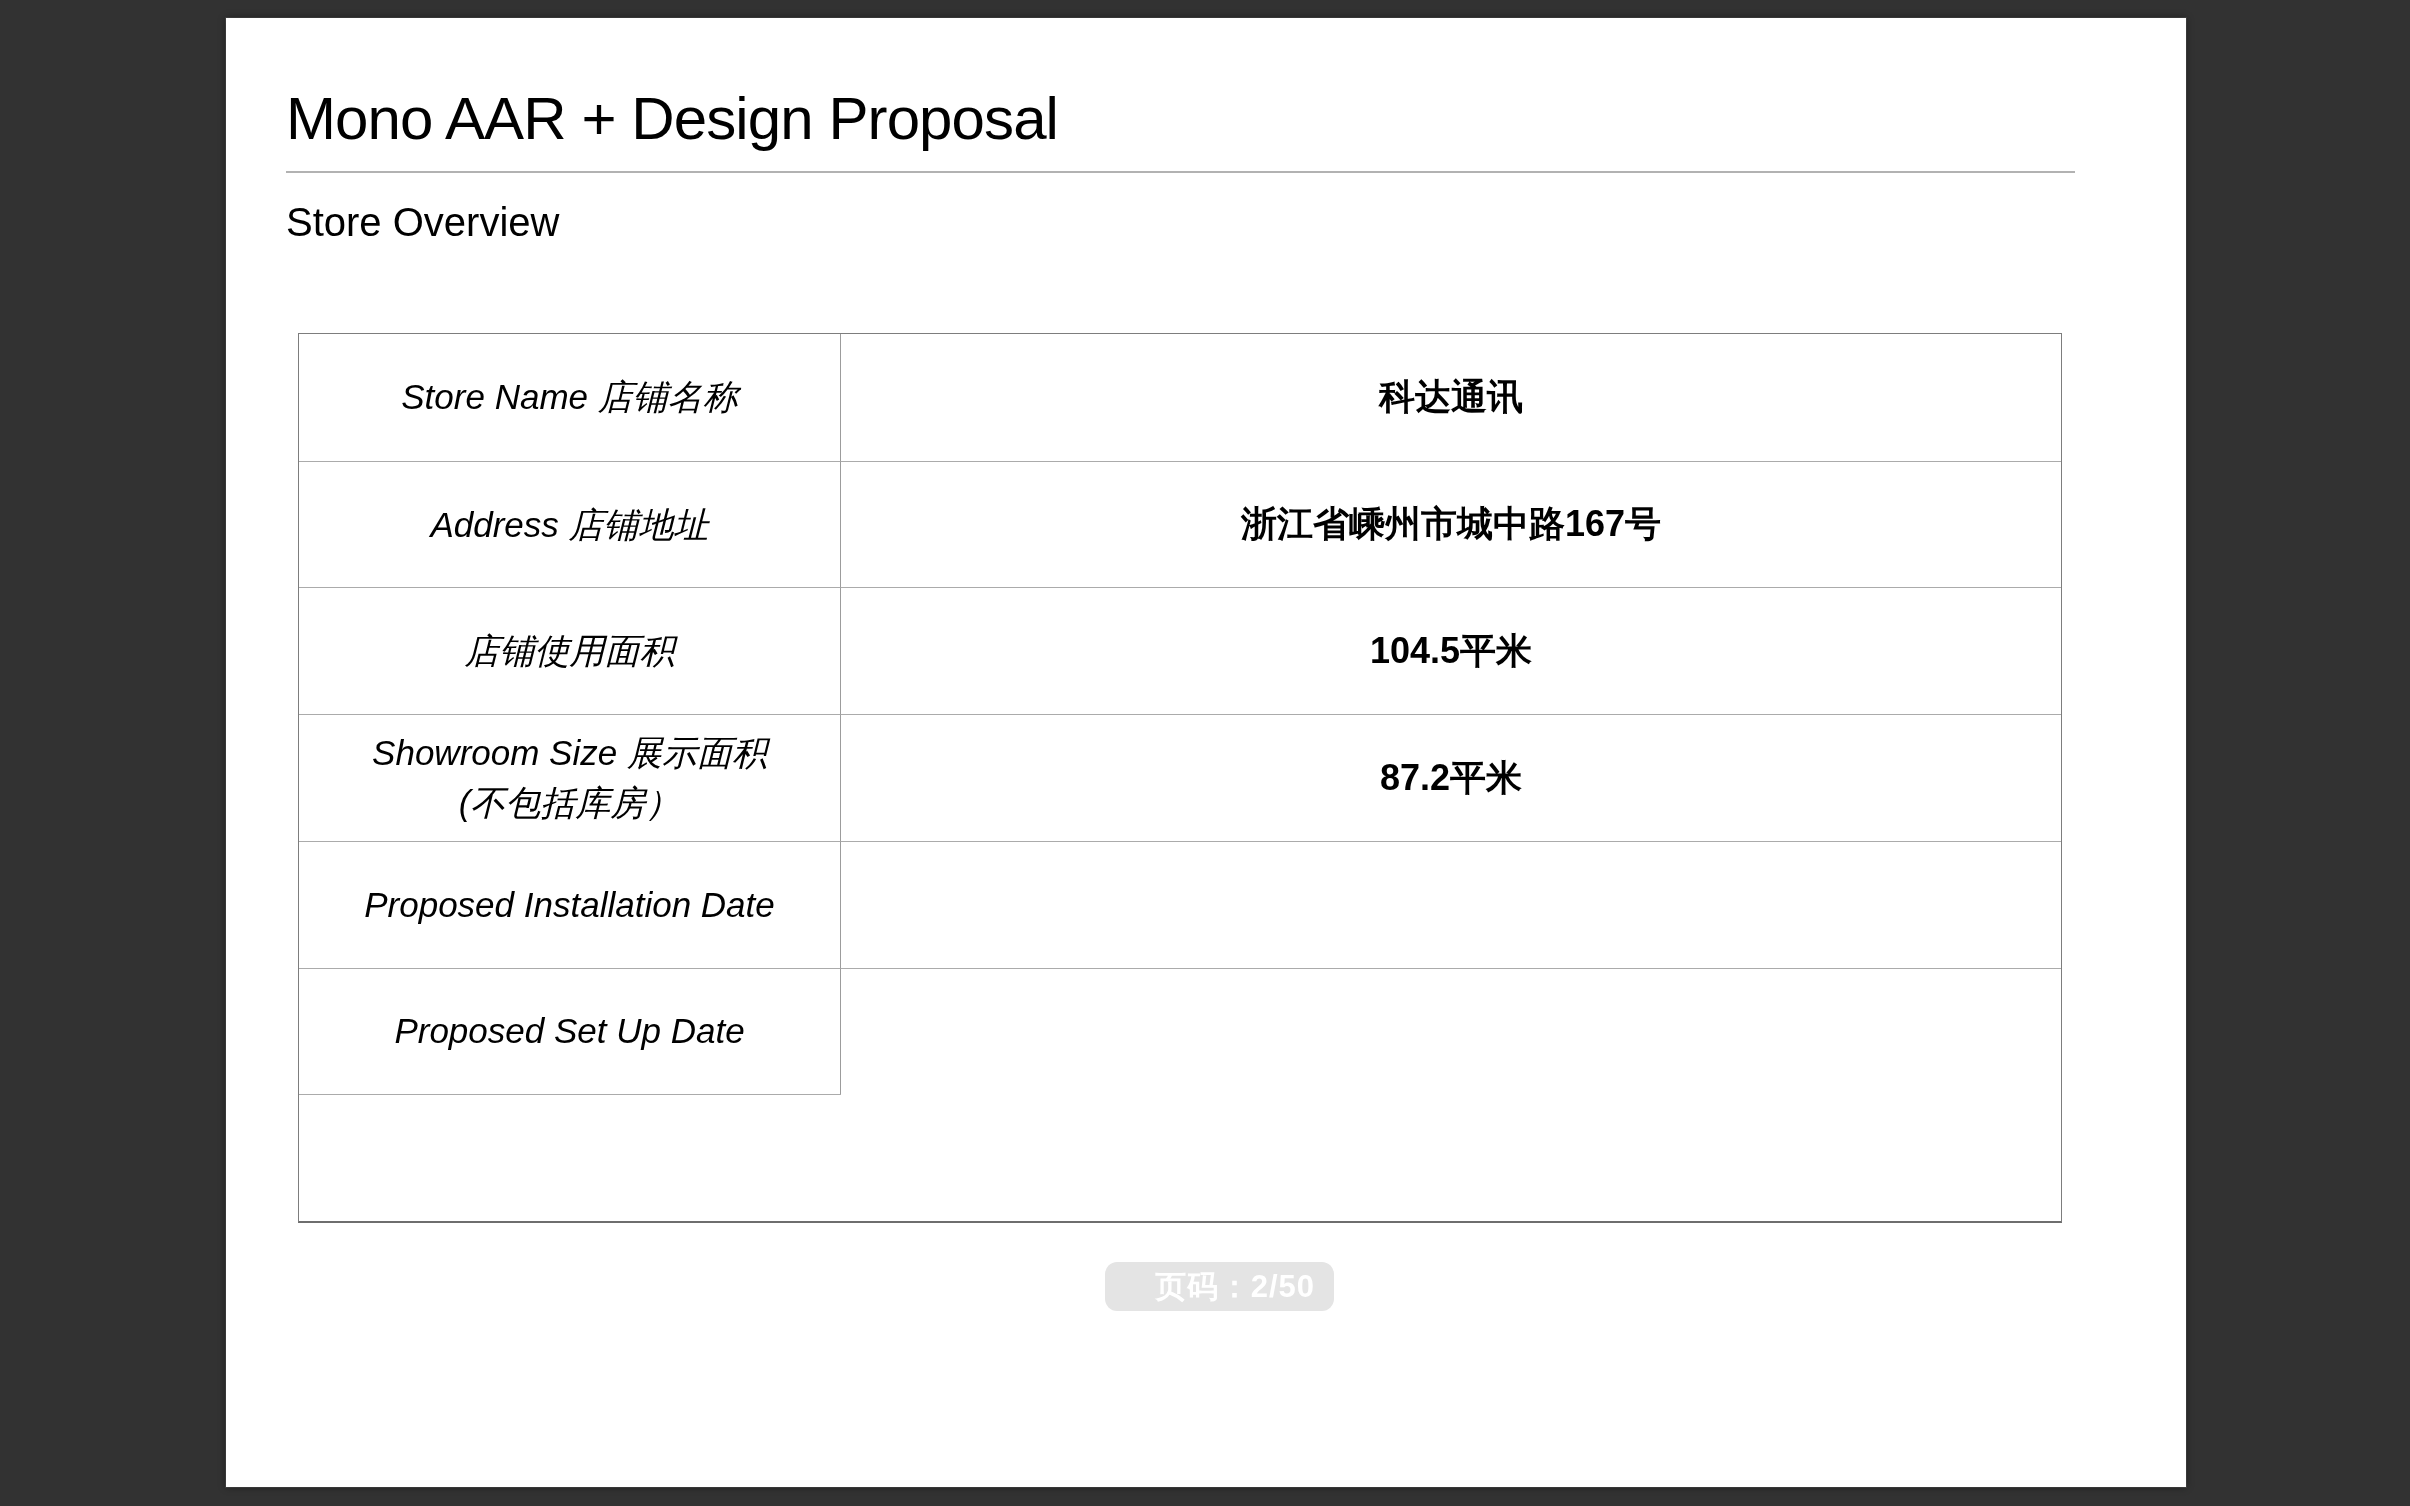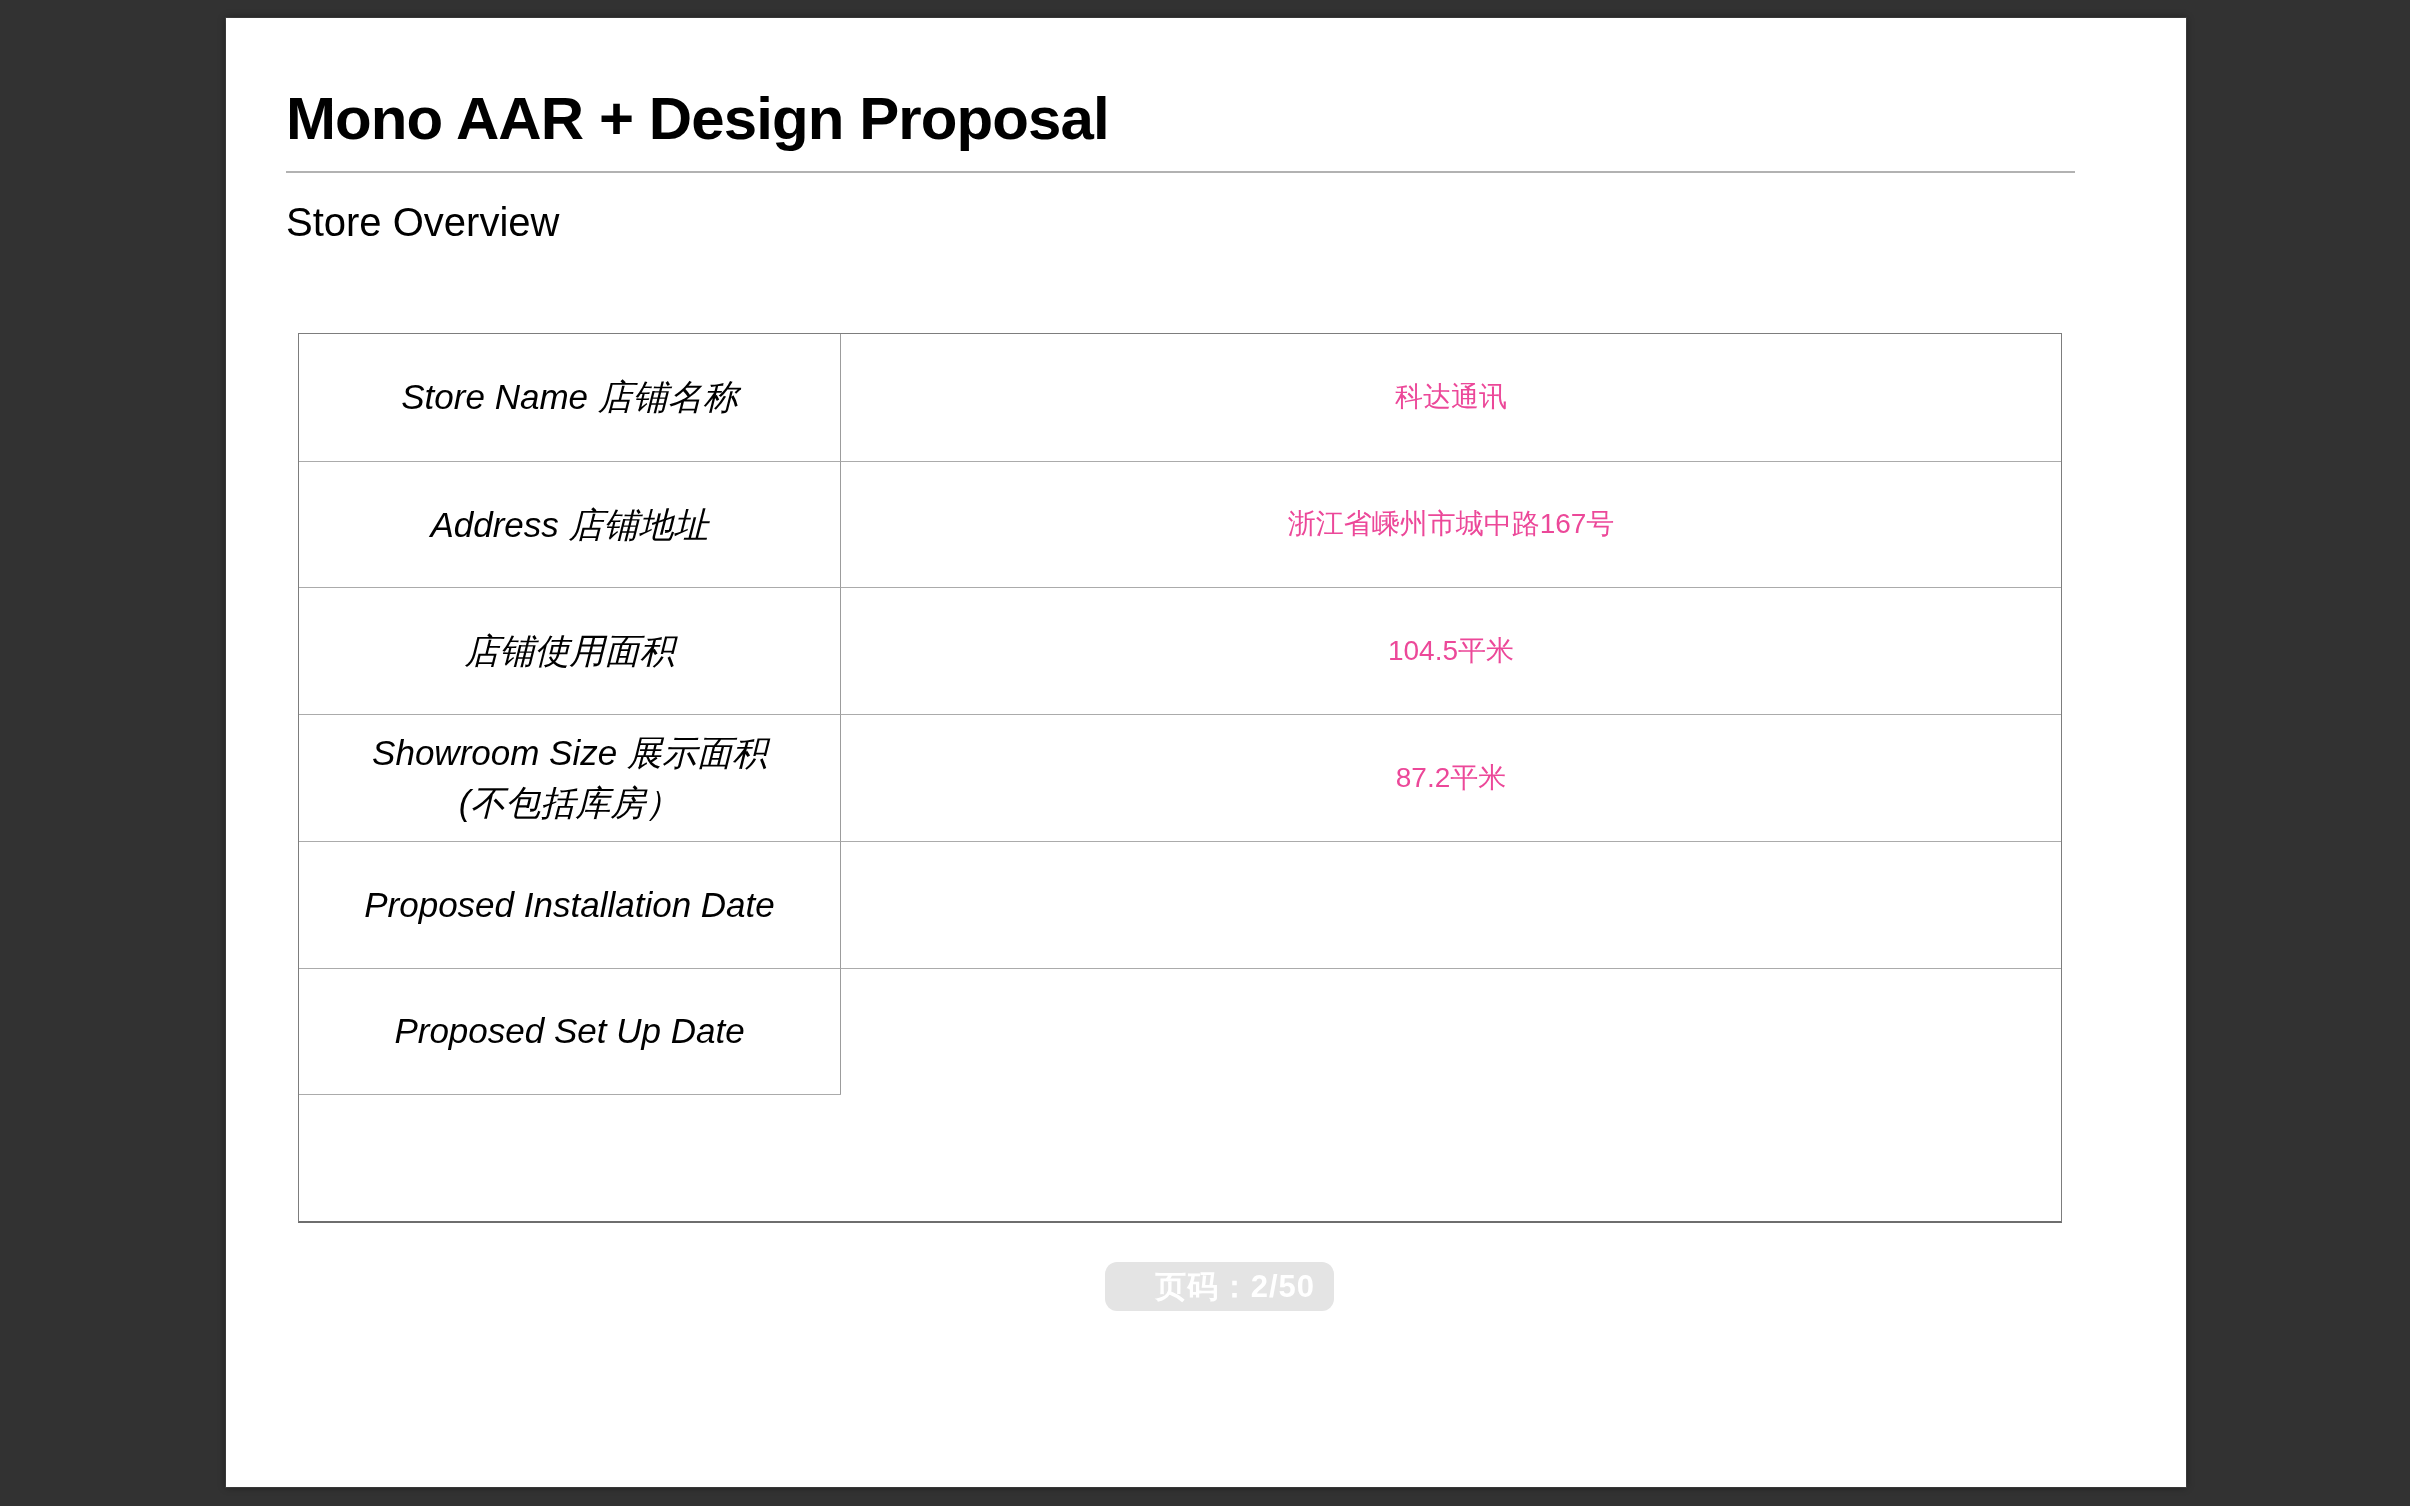--- a/index.html
+++ b/index.html
@@ -24,21 +24,21 @@
     width: 1960px;
     height: 1469px;
     background: #ffffff;
     box-shadow: 0 0 7.5px rgba(0,0,0,0.45), 0 0 0 0.9px #4a4a4a;
   }
   .doc-title {
     position: absolute;
     left: 60px;
     top: 68px;
     font-size: 60px;
-    font-weight: bold;
+    font-weight: normal;
     color: #000000;
     line-height: 1.1;
     letter-spacing: -0.9px;
     white-space: nowrap;
   }
   .title-rule {
     position: absolute;
     left: 60px;
     top: 153px;
     width: 1789px;
@@ -78,23 +78,24 @@
     text-align: center;
     padding: 5.6px 15px;
   }
   .cell.label {
     border-right: 0.9px solid #9c9c9c;
     color: #000000;
     font-size: 35px;
     line-height: 1.43;
   }
   .cell.value {
-    color: #ec4899;
-    font-size: 28px;
+    color: #000000;
+    font-size: 36px;
     line-height: 1.3;
+    font-weight: bold;
   }
   .row-sep {
     border-top: 0.9px solid #ababab;
     text-align: center;
   }
   .lab-line { display: block; font-style: italic; }
   .lab-line:empty { display: none; }
   .page-badge {
     position: absolute;
     left: 879px;

